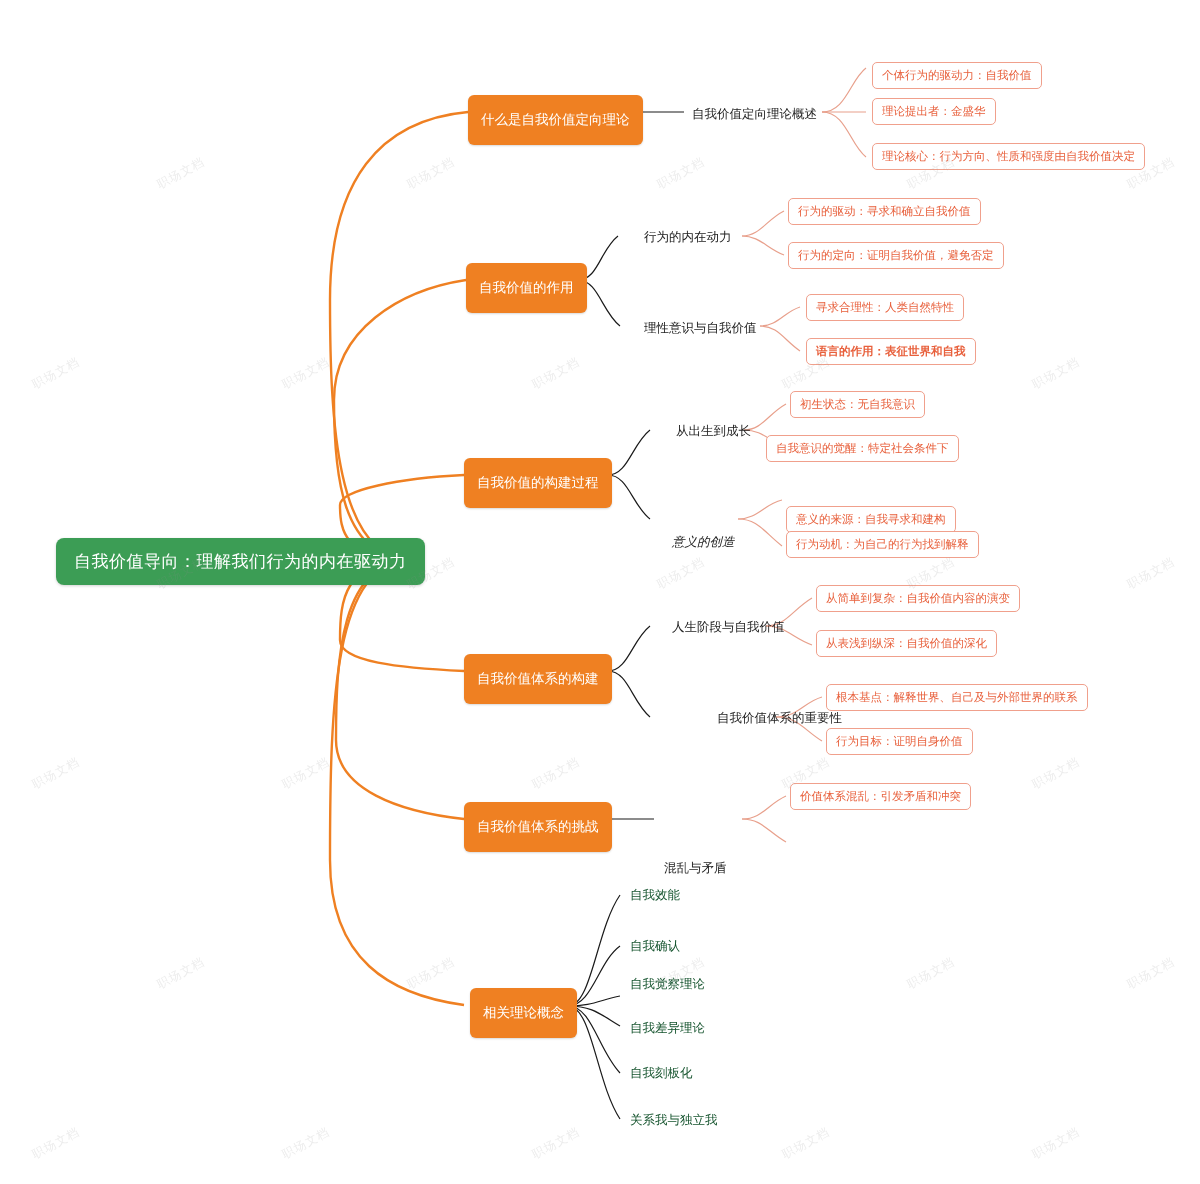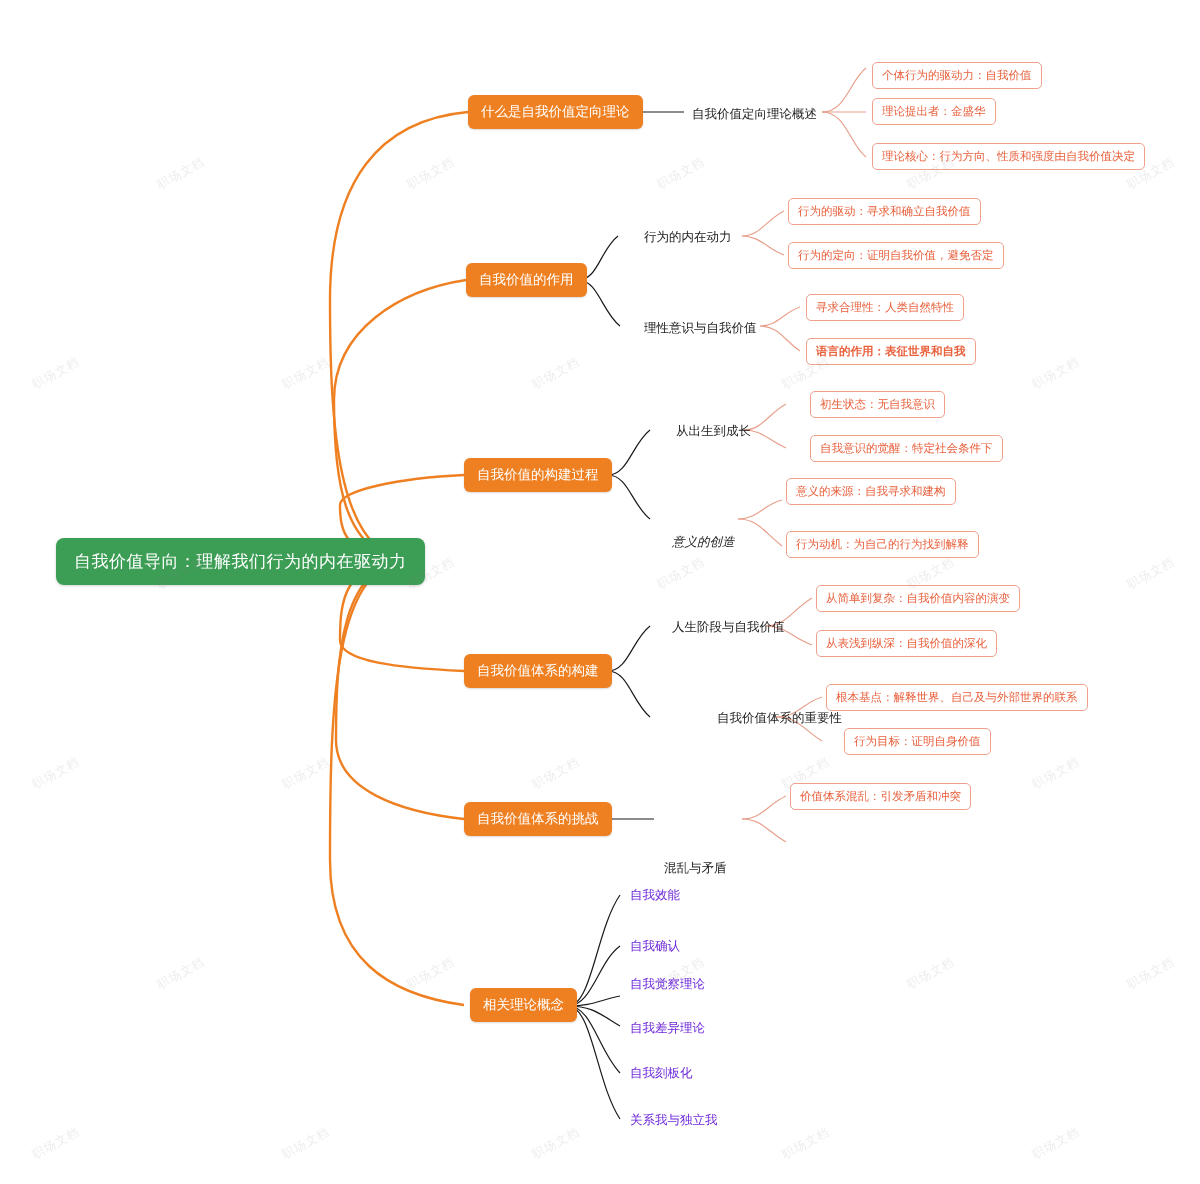--- a/index.html
+++ b/index.html
@@ -11,32 +11,32 @@
   #canvas{position:absolute;inset:0;}
   svg.links{position:absolute;left:0;top:0;width:1200px;height:1184px;pointer-events:none;}
   .node{position:absolute;box-sizing:border-box;white-space:nowrap;}
   .root{
     background:#3c9d55;color:#ffffff;border-radius:8px;
     font-size:17px;padding:12px 18px;letter-spacing:.5px;
     box-shadow:0 1px 3px rgba(0,0,0,.18);
   }
   .lvl1{
     background:#ef8022;color:#ffffff;border-radius:6px;
-    font-size:13.5px;padding:8px 13px;
+    font-size:13.5px;padding:16px 13px;
     box-shadow:0 1px 2px rgba(0,0,0,.15);
   }
   .lvl2{
     color:#222222;font-size:12.5px;padding:2px 4px;background:transparent;
   }
   .lvl3{
     color:#e8603c;border:1px solid #f0a08c;border-radius:5px;
     background:#ffffff;font-size:11.5px;padding:5px 9px;
   }
   .leaf{
-    color:#6d28d9;font-size:12.5px;padding:2px 4px;background:transparent;
+    color:#14532d;font-size:12.5px;padding:2px 4px;background:transparent;
   }
   .wm{
     position:absolute;color:rgba(140,140,140,.17);font-size:12px;
     transform:rotate(-28deg);user-select:none;pointer-events:none;
     font-family:"Liberation Sans",sans-serif;letter-spacing:1px;
   }
 </style>
 </head>
 <body>
 
@@ -135,31 +135,31 @@
   <div class="node lvl3" style="left:872px;top:54px;margin-top:8px;">个体行为的驱动力：自我价值</div>
   <div class="node lvl3" style="left:872px;top:98px;">理论提出者：金盛华</div>
   <div class="node lvl3" style="left:872px;top:143px;">理论核心：行为方向、性质和强度由自我价值决定</div>
 
   <div class="node lvl3" style="left:788px;top:198px;">行为的驱动：寻求和确立自我价值</div>
   <div class="node lvl3" style="left:788px;top:242px;">行为的定向：证明自我价值，避免否定</div>
 
   <div class="node lvl3" style="left:806px;top:294px;">寻求合理性：人类自然特性</div>
   <div class="node lvl3" style="left:806px;top:338px;font-weight:bold;">语言的作用：表征世界和自我</div>
 
-  <div class="node lvl3" style="left:790px;top:391px;margin-left:20px;">初生状态：无自我意识</div>
-  <div class="node lvl3" style="left:810px;top:435px;">自我意识的觉醒：特定社会条件下</div>
+  <div class="node lvl3" style="left:790px;top:391px;">初生状态：无自我意识</div>
+  <div class="node lvl3" style="left:766px;top:435px;">自我意识的觉醒：特定社会条件下</div>
 
-  <div class="node lvl3" style="left:786px;top:478px;">意义的来源：自我寻求和建构</div>
+  <div class="node lvl3" style="left:786px;top:506px;">意义的来源：自我寻求和建构</div>
   <div class="node lvl3" style="left:786px;top:531px;">行为动机：为自己的行为找到解释</div>
 
   <div class="node lvl3" style="left:816px;top:585px;">从简单到复杂：自我价值内容的演变</div>
   <div class="node lvl3" style="left:816px;top:630px;">从表浅到纵深：自我价值的深化</div>
 
   <div class="node lvl3" style="left:826px;top:684px;">根本基点：解释世界、自己及与外部世界的联系</div>
-  <div class="node lvl3" style="left:844px;top:728px;">行为目标：证明自身价值</div>
+  <div class="node lvl3" style="left:826px;top:728px;">行为目标：证明自身价值</div>
 
   <div class="node lvl3" style="left:790px;top:783px;">价值体系混乱：引发矛盾和冲突</div>
 
   <div class="wm" style="left:155px;top:165px;">职场文档</div>
   <div class="wm" style="left:405px;top:165px;">职场文档</div>
   <div class="wm" style="left:655px;top:165px;">职场文档</div>
   <div class="wm" style="left:905px;top:165px;">职场文档</div>
   <div class="wm" style="left:1125px;top:165px;">职场文档</div>
 
   <div class="wm" style="left:30px;top:365px;">职场文档</div>

